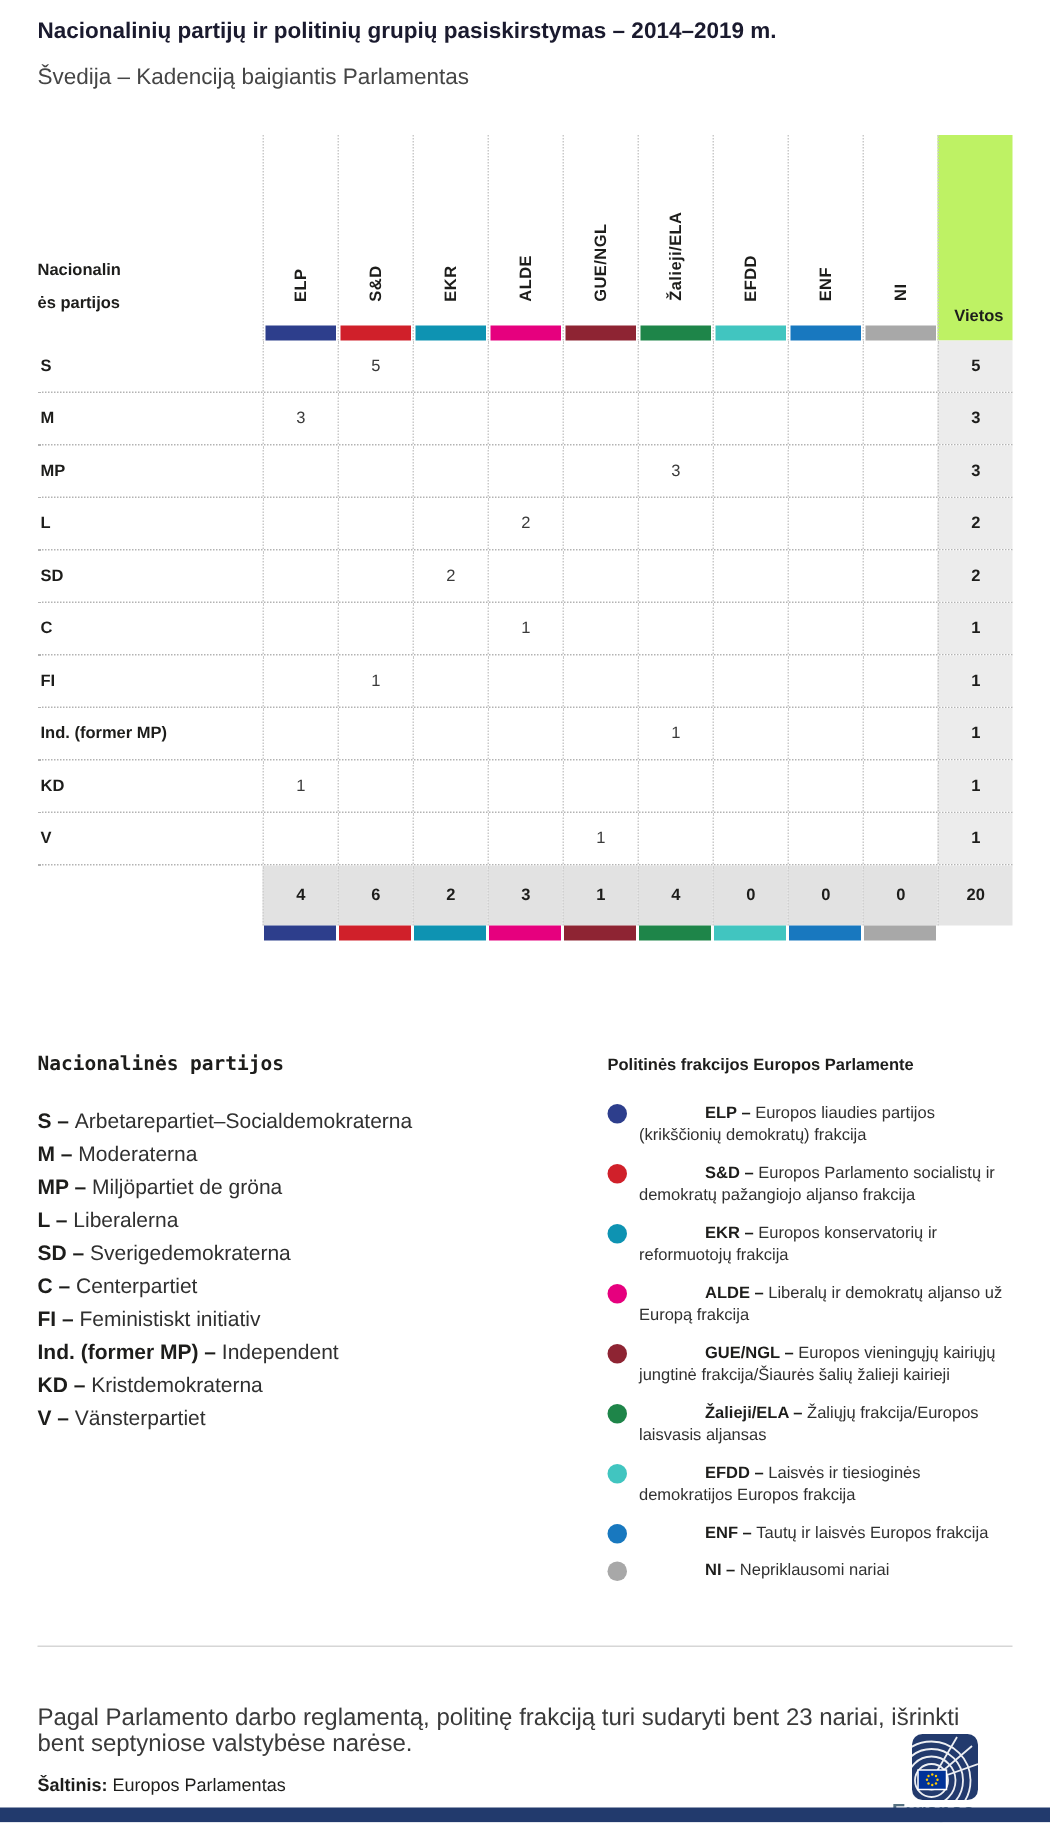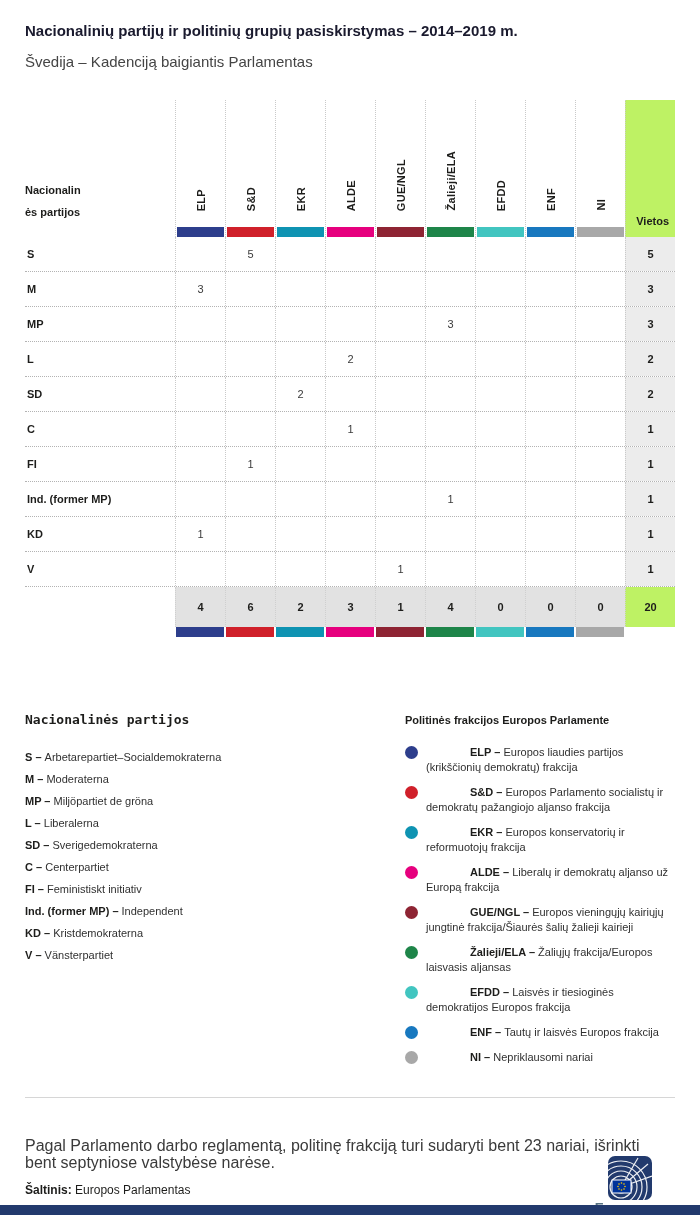--- a/index.html
+++ b/index.html
@@ -1,49 +1,49 @@
 <!DOCTYPE html>
 <html><head>
 <meta charset="utf-8">
 <style>
   html,body{margin:0;padding:0;background:#fff;}
   body{font-family:"Liberation Sans",sans-serif;color:#1d1d1b;}
   .page{position:relative;width:700px;height:1215px;background:#fff;overflow:hidden;}
-  .title{margin:22px 25px 0;font-size:15px;font-weight:bold;color:#1a1a2e;}
+  .title{margin:12px 25px 0;font-size:15px;font-weight:bold;color:#1a1a2e;}
   .subtitle{margin:14px 25px 0;font-size:15px;font-weight:normal;color:#454545;}
 
   
   .table{margin:30px 25px 0;width:650px;font-size:11px;}
   .thead{display:flex;height:137px;}
   .hlabel{width:150px;display:flex;align-items:flex-end;box-sizing:border-box;padding-bottom:14px;}
   .hlabel span{display:block;width:58px;font-weight:bold;line-height:22px;overflow-wrap:break-word;word-break:break-word;}
   .gwrap{display:flex;}
   .gcell{width:50px;display:flex;flex-direction:column;justify-content:flex-end;align-items:center;border-left:1px dotted #c9c9c9;box-sizing:border-box;}
   .vlabel{writing-mode:vertical-rl;transform:rotate(180deg);font-weight:bold;font-size:11px;letter-spacing:.3px;margin-bottom:16px;color:#1d1d1b;}
   .colorbar{height:10px;align-self:stretch;margin:0 1px;}
   .vhead{width:50px;background:#bef264;display:flex;align-items:flex-end;justify-content:flex-end;box-sizing:border-box;padding:0 6px 10px 0;font-weight:bold;border-left:1px dotted #c9c9c9;}
   .trow{display:flex;height:35px;border-bottom:1px dotted #b3b3b3;box-sizing:border-box;}
   .plabel{width:150px;display:flex;align-items:center;font-weight:bold;box-sizing:border-box;padding-left:2px;}
   .gnum{width:50px;text-align:center;line-height:34px;color:#3a3a3a;border-left:1px dotted #c9c9c9;box-sizing:border-box;}
   .vnum{width:50px;text-align:center;line-height:34px;font-weight:bold;background:#ececec;border-left:1px dotted #c9c9c9;box-sizing:border-box;}
   .totrow{display:flex;height:40px;}
   .tot-spacer{width:150px;}
   .tot-cell{width:50px;line-height:40px;text-align:center;font-weight:bold;background:#e2e2e2;border-left:1px dotted #cfcfcf;box-sizing:border-box;}
-  .tot-seats{width:50px;line-height:40px;text-align:center;font-weight:bold;background:#bef264;border-left:1px dotted #cfcfcf;box-sizing:border-box;}
+  .tot-seats{width:50px;line-height:40px;text-align:center;font-weight:bold;background:#e5e5e5;border-left:1px dotted #cfcfcf;box-sizing:border-box;}
   .barrow{display:flex;height:10px;}
   .bar-spacer{width:150px;}
   .bar-cell{width:48px;height:10px;margin:0 1px;}
 
   
   .legends{display:flex;margin:75px 25px 0;width:650px;}
   .leg-left{width:380px;}
   .leg-right{flex:1;}
   .leg-left h3{font-family:"DejaVu Sans Mono",monospace;font-size:13px;font-weight:bold;margin:0 0 19px;color:#1d1d1b;}
   .leg-right h3{font-size:11px;font-weight:bold;margin:2px 0 19px;color:#1d1d1b;}
-  .pitem{font-size:11px;line-height:22px;color:#303030;}
+  .pitem{font-size:14px;line-height:22px;color:#303030;}
   .pitem b{color:#1d1d1b;}
   .gitem{display:flex;font-size:11px;line-height:15px;margin-bottom:10px;color:#303030;}
   .gitem .txt{flex:1;}
   .gitem .txt b{color:#1d1d1b;padding-left:44px;}
   .dot{width:13px;height:13px;border-radius:50%;margin:1px 8px 0 0;flex:none;}
 
   
   .divider{position:absolute;left:25px;right:25px;top:1097px;border-top:1px solid #d6d6d6;}
   .note{position:absolute;left:25px;top:1106px;width:650px;font-size:16px;line-height:17px;color:#3a3a3a;margin-top:31px;}
   .source{position:absolute;left:25px;top:1183px;font-size:12px;color:#1d1d1b;}

